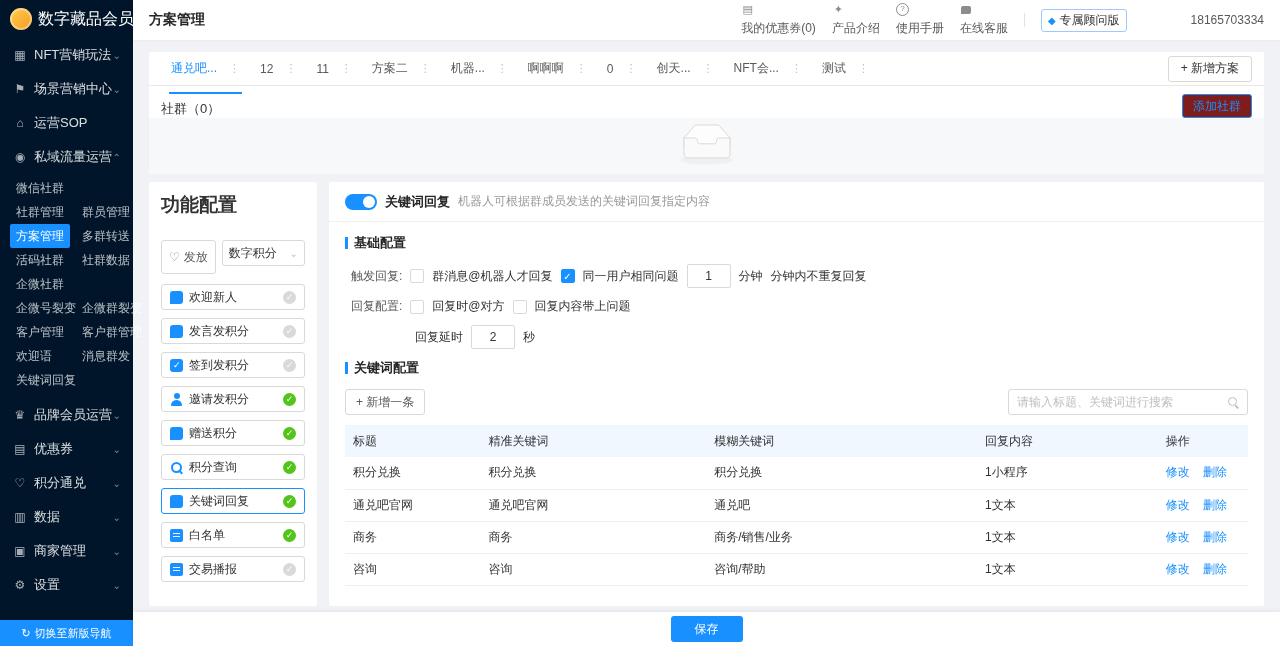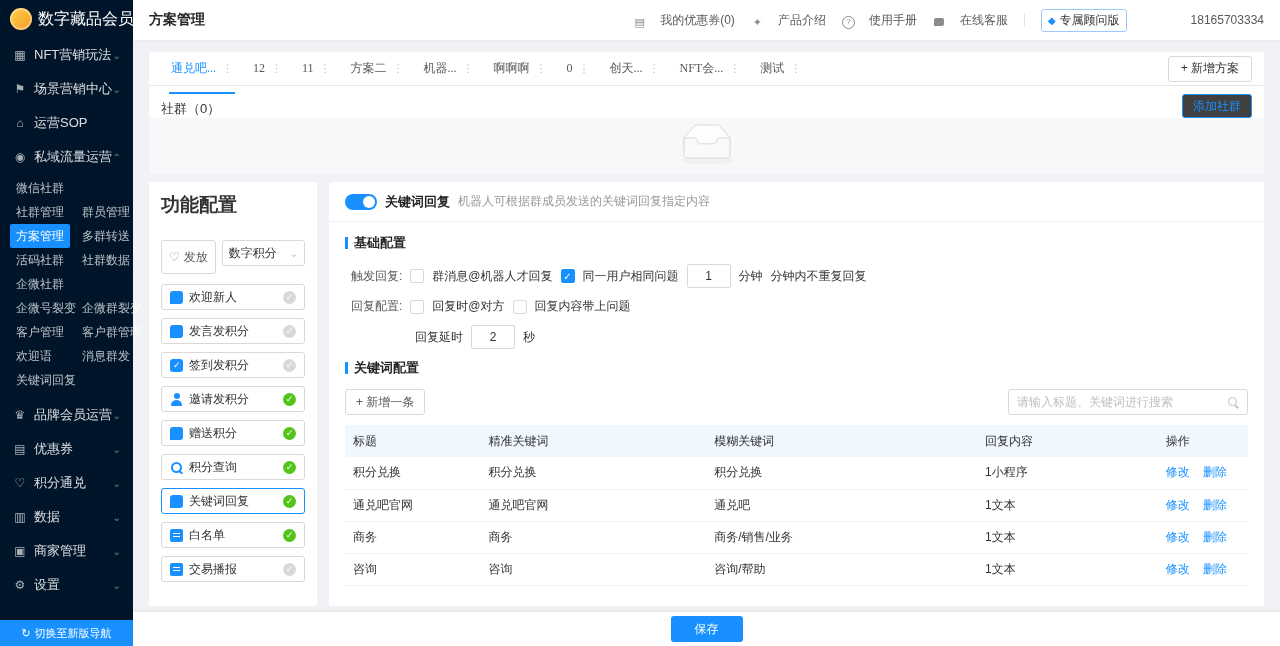--- a/index.html
+++ b/index.html
@@ -31,45 +31,45 @@
   .sub-item{font-size:12px;color:rgba(255,255,255,.72);line-height:24px;justify-self:start;padding:0 6px;margin-left:-6px;border-radius:2px;cursor:pointer;white-space:nowrap;}
   .sub-item.wide{grid-column:1/-1;}
   .sub-item.active{background:#1890ff;color:#fff;}
   .sidebar-footer{margin-top:auto;height:26px;background:#1890ff;color:#fff;font-size:11px;display:flex;align-items:center;justify-content:center;gap:4px;cursor:pointer;}
   .refresh-icon::before{content:"↻";font-size:11px;}
 
   
   .header{position:absolute;left:133px;top:0;width:1147px;height:40px;background:#fff;display:flex;align-items:center;padding:0 16px;box-shadow:0 1px 2px rgba(0,0,0,.04);z-index:2;}
   .page-title{font-size:14px;font-weight:bold;color:#262626;}
   .header-right{margin-left:auto;display:flex;align-items:center;gap:16px;color:#595959;}
-  .hlink{display:flex;align-items:flex-end;gap:14px;cursor:pointer;white-space:nowrap;}
+  .hlink{display:flex;align-items:flex-start;gap:4px;cursor:pointer;white-space:nowrap;flex-direction:column;}
   .hicon{display:inline-flex;align-items:center;justify-content:center;width:13px;height:13px;color:#8c8c8c;font-size:11px;}
   .hicon.ticket::before{content:"▤";}
   .hicon.sparkle::before{content:"✦";}
   .hicon.question::before{content:"?";border:1px solid #8c8c8c;border-radius:50%;width:11px;height:11px;line-height:10px;text-align:center;font-size:8px;}
   .hicon.chat::before{content:"";width:10px;height:8px;background:#8c8c8c;border-radius:2px 2px 2px 0;}
   .sep{width:1px;height:14px;background:#e2e2e2;}
   .vip{display:flex;align-items:center;gap:4px;border:1px solid #9ec9ff;border-radius:3px;padding:2px 6px;color:#333;cursor:pointer;white-space:nowrap;}
   .diamond-icon{color:#1890ff;font-size:10px;}
   .phone{color:#595959;white-space:nowrap;margin-left:48px;}
 
   
   .main{position:absolute;left:133px;top:40px;width:1147px;height:572px;padding:12px 16px 6px;display:flex;flex-direction:column;}
   .card{background:#fff;border-radius:2px;}
 
   .tabbar{display:flex;align-items:center;height:34px;border-bottom:1px solid #e8e8e8;padding:0 12px;}
-  .tab{display:flex;align-items:center;gap:6px;padding:0 10px;height:48px;color:#595959;position:relative;cursor:pointer;white-space:nowrap;font-family:Liberation Serif, serif;}
+  .tab{display:flex;align-items:center;gap:12px;padding:0 10px;height:48px;color:#595959;position:relative;cursor:pointer;white-space:nowrap;}
   .tab.active{color:#1890ff;}
   .tab.active::after{content:"";position:absolute;left:8px;right:8px;bottom:-1px;height:2px;background:#1890ff;}
   .tab-more{color:#bfbfbf;font-size:11px;}
   .add-plan-btn{margin-left:auto;height:26px;padding:0 12px;border:1px solid #d9d9d9;border-radius:3px;background:#fff;color:#333;font-size:12px;cursor:pointer;}
 
   .community-row{display:flex;align-items:flex-end;justify-content:space-between;height:32px;padding:0 12px;}
   .community-title{font-size:13px;color:#333;}
-  .add-community-btn{height:24px;padding:0 10px;border:1px solid #1890ff;color:#1890ff;border-radius:3px;background:#404040;font-size:12px;cursor:pointer;}
+  .add-community-btn{height:24px;padding:0 10px;border:1px solid #1890ff;color:#1890ff;border-radius:3px;background:#7f1d1d;font-size:12px;cursor:pointer;}
   .empty{height:56px;background:#f7f8fa;display:flex;align-items:flex-start;justify-content:center;overflow:hidden;}
 
   .panels{display:flex;gap:12px;margin-top:8px;flex:1;min-height:0;}
   .left-panel{width:168px;padding:10px 12px;overflow:hidden;}
   .fp-title{font-size:19px;font-weight:bold;margin-bottom:22px;}
   .grant-row{display:flex;gap:6px;margin-bottom:10px;}
   .grant-label{height:34px;border:1px solid #d9d9d9;border-radius:3px;display:flex;align-items:center;gap:4px;padding:0 7px;color:#595959;cursor:pointer;}
   .heart-icon::before{content:"♡";color:#8c8c8c;}
   .grant-select{flex:1;height:26px;border:1px solid #d9d9d9;border-radius:3px;display:flex;align-items:center;justify-content:space-between;padding:0 6px;cursor:pointer;}
   .sel-arrow::before{content:"⌄";color:#bfbfbf;font-size:10px;}

